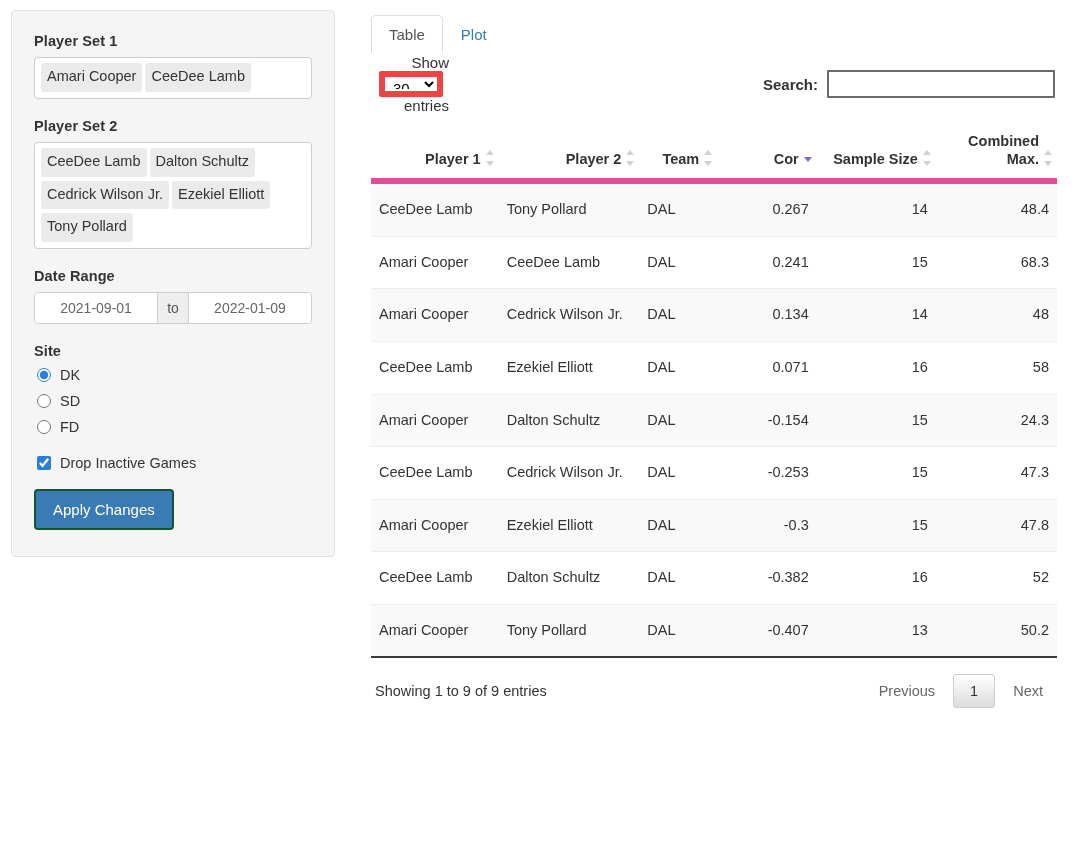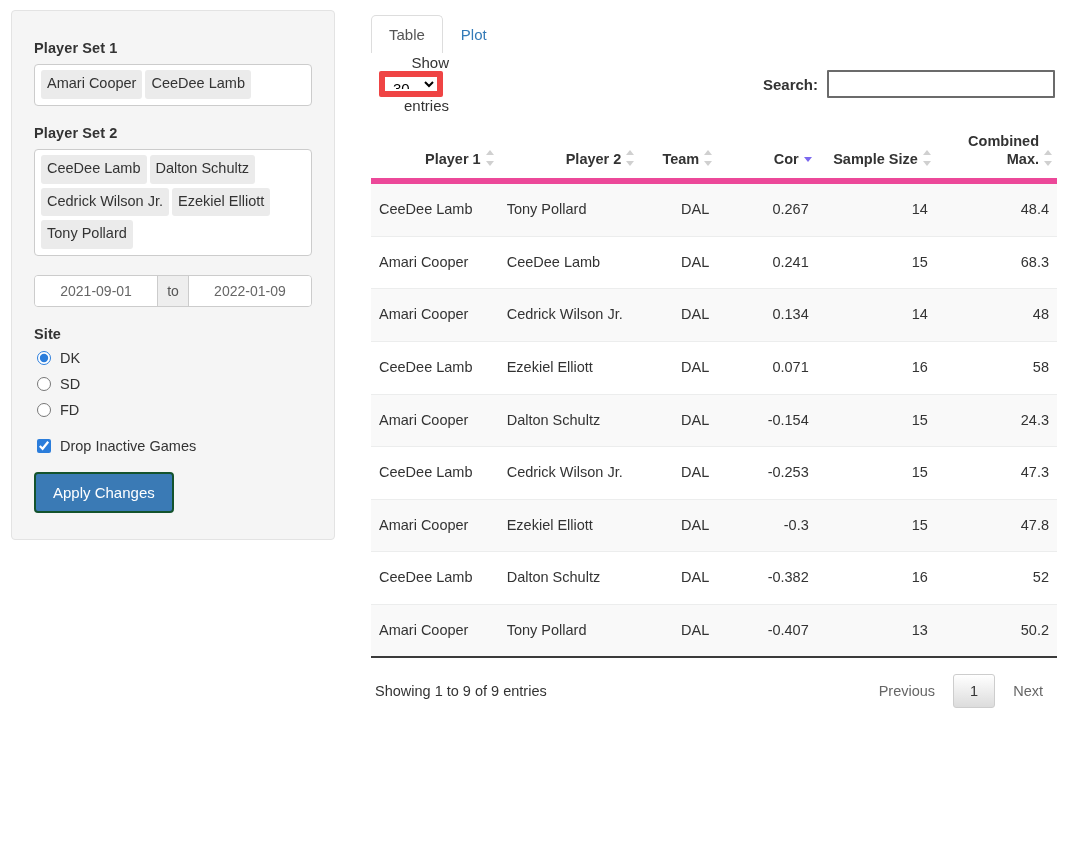--- a/index.html
+++ b/index.html
@@ -24,21 +24,21 @@
     border-radius: 4px;
     padding: 22px 22px 26px 22px;
   }
   .field-label {
     font-weight: bold;
     font-size: 14.5px;
     color: #333;
     margin: 0 0 8px 0;
     letter-spacing: .1px;
   }
-  .group { margin-bottom: 19px; margin-top: 7px; }
+  .group { margin-bottom: 19px; }
   .group:last-child { margin-bottom: 0; }
 
   .token-box {
     background: #ffffff;
     border: 1px solid #ccc;
     border-radius: 4px;
     padding: 5px 6px 2px 6px;
     min-height: 34px;
     line-height: 1.5;
   }
@@ -223,21 +223,21 @@
     vertical-align: middle;
     line-height: 1.35;
   }
   table.dt tbody tr:first-child td { border-top: none; }
   table.dt tbody tr.odd { background: #f9f9f9; }
   table.dt tbody tr.even { background: #ffffff; }
   table.dt tbody tr:last-child td { border-bottom: 2px solid #3b3b3b; }
 
   td.c-p1 { text-align: left;  padding-left: 16px; width: 118px; }
   td.c-p2 { text-align: left;  padding-left: 12px; width: 130px; }
-  td.c-team { text-align: right; padding-left: 10px; width: 72px; margin-left: 40px; }
+  td.c-team { text-align: left; padding-left: 10px; width: 72px; margin-left: 40px; }
   td.c-cor { text-align: right; padding-right: 22px; width: 92px; }
   td.c-ss  { text-align: right; padding-right: 22px; width: 110px; }
   td.c-cm  { text-align: right; padding-right: 20px; width: 112px; }
 
   th.h-p1 { width: 118px; }
   th.h-p2 { width: 130px; }
   th.h-team { width: 72px; }
   th.h-cor { width: 92px; padding-right: 24px; }
   th.h-ss  { width: 110px; padding-right: 22px; }
   th.h-cm  { width: 112px; padding-right: 20px; }
@@ -278,20 +278,21 @@
       <div class="field-label">Player Set 1</div>
       <div class="token-box" id="ps1-box"><span class="token">Amari Cooper</span><span class="token">CeeDee Lamb</span></div>
     </div>
 
     <div class="group">
       <div class="field-label">Player Set 2</div>
       <div class="token-box" id="ps2-box"><span class="token">CeeDee Lamb</span><span class="token">Dalton Schultz</span><span class="token">Cedrick Wilson Jr.</span><span class="token">Ezekiel Elliott</span><span class="token">Tony Pollard</span></div>
     </div>
 
     <div class="group">
+      <div class="field-label">Date Range</div>
       <div class="daterange">
         <input class="dinput" type="text" readonly="" value="2021-09-01" style="">
         <span class="dsep">to</span>
         <input class="dinput" type="text" readonly="" value="2022-01-09" style="">
       </div>
     </div>
 
     <div class="group">
       <div class="field-label">Site</div>
       <div id="site-radios">

